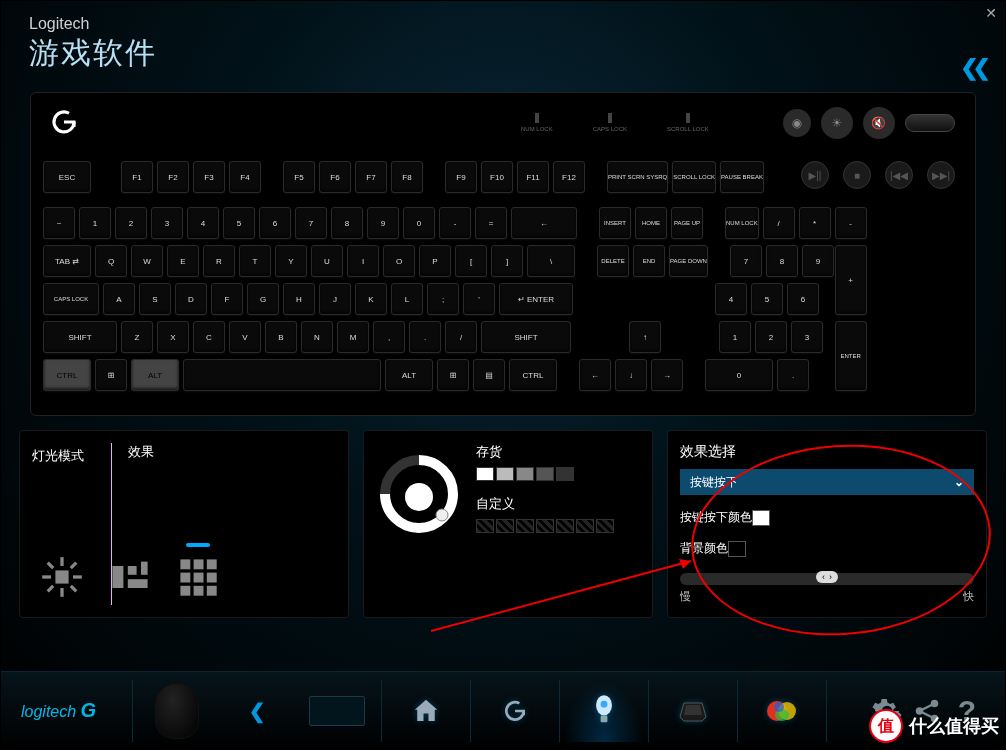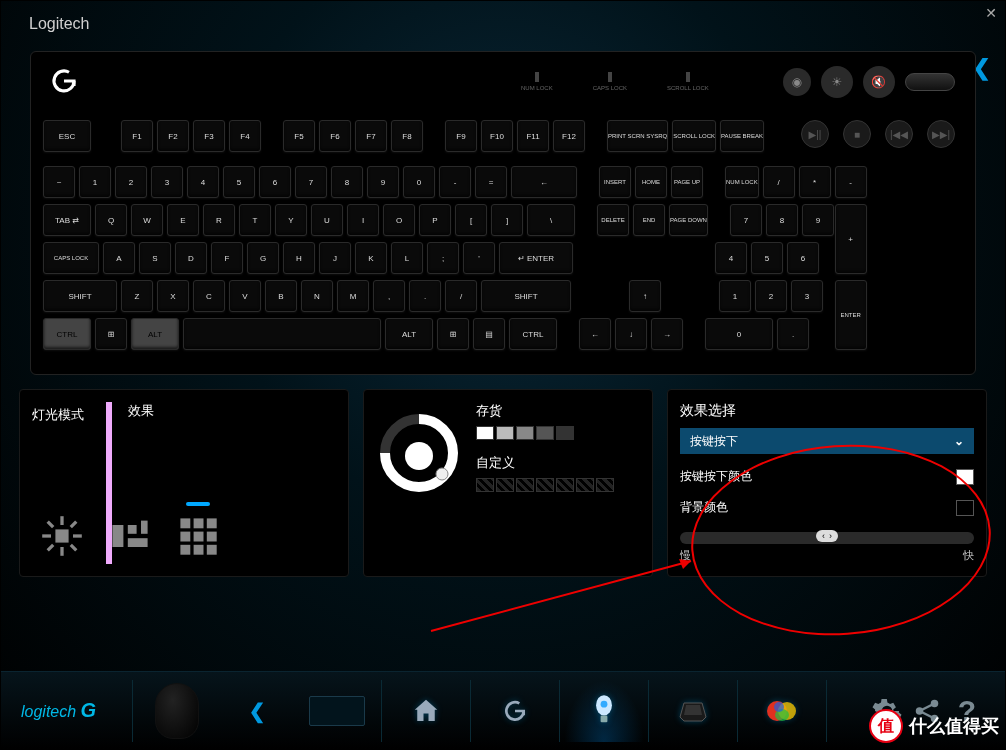--- a/index.html
+++ b/index.html
@@ -28,40 +28,40 @@
 .key{background:#0a0a0a;border:1px solid #2a2a2a;border-radius:3px;color:#ddd;font-size:8px;display:flex;align-items:center;justify-content:center;height:32px;min-width:32px;box-shadow:inset 0 -2px 3px rgba(0,0,0,.6),0 1px 2px rgba(255,255,255,.05)}
 .key.w15{min-width:48px}.key.w175{min-width:56px}.key.w2{min-width:66px}.key.w225{min-width:74px}.key.w275{min-width:90px}.key.w6{min-width:198px}
 .gap-s{width:14px}.gap-m{width:22px}
 .key.lit{background:#444;color:#000}
 
 .panels{display:flex;gap:14px;margin:14px 18px 0;height:188px}
 .panel{background:#000;border:1px solid #1a1a1a;border-radius:4px;padding:12px;position:relative}
 .panel.p1{width:330px;display:flex;gap:16px}
 .panel.p2{width:290px;display:flex;gap:14px}
 .panel.p3{flex:1}
-.p1-left{width:80px;border-right:6px solid #f0abfc;padding-right:10px;font-size:13px;display:flex;align-items:start;padding-top:4px}
+.p1-left{width:80px;border-right:1px solid #f0abfc;padding-right:10px;font-size:13px;display:flex;align-items:start;padding-top:4px}
 .p1-right{flex:1}
 .p1-right .lbl{font-size:13px;margin-bottom:4px}
 .p1-right .sub{font-size:12px;color:#ccc}
 .mode-icons{position:absolute;bottom:16px;left:18px;display:flex;gap:20px;align-items:end}
 .mode-ic{width:48px;height:48px;display:flex;align-items:center;justify-content:center;position:relative}
 .mode-ic svg{width:44px;height:44px}
 .mode-ic.sel::before{content:"";position:absolute;top:-10px;left:50%;transform:translateX(-50%);width:24px;height:4px;background:#00a8ff;border-radius:2px}
 
 .ring{width:86px;height:86px;position:relative;margin-top:8px}
 .p2-right{flex:1}
 .p2-right .lbl{font-size:13px;margin-bottom:6px}
 .swatches{display:flex;gap:2px;margin-bottom:14px}
 .sw{width:18px;height:14px;border:1px solid #333}
 .sw.hatch{background:repeating-linear-gradient(45deg,#222 0 3px,#000 3px 6px)}
 
 .p3 .hdr{font-size:14px;margin-bottom:8px}
 .dropdown{background:#0c4a6e;height:26px;display:flex;align-items:center;justify-content:space-between;padding:0 10px;font-size:12px;cursor:pointer}
 .dropdown .chv{font-weight:bold}
-.opt-row{display:flex;justify-content:space-between;align-items:center;margin-top:14px;font-size:12px}
+.opt-row{display:flex;justify-content:flex-start;align-items:center;margin-top:14px;font-size:12px}
 .color-box{width:18px;height:16px;border:1px solid #555}
 .slider-wrap{margin-top:16px}
 .slider-track{height:12px;background:#2a2a2a;border-radius:6px;position:relative}
 .slider-thumb{position:absolute;left:50%;top:-2px;transform:translateX(-50%);background:#ddd;border-radius:8px;padding:1px 6px;font-size:9px;color:#000;display:flex;gap:4px}
 .slider-labels{display:flex;justify-content:space-between;font-size:11px;margin-top:4px;color:#ccc}
 
 .red-ellipse{position:absolute;border:2px solid #e00;border-radius:50%;width:300px;height:190px;top:444px;left:690px;pointer-events:none;transform:rotate(-4deg)}
 .red-arrow{position:absolute;top:540px;left:420px;pointer-events:none}
 
 .bottombar{position:absolute;bottom:0;left:0;right:0;height:78px;background:linear-gradient(#06141b,#000);border-top:1px solid #0a2430;display:flex;align-items:center;padding:0 20px}
@@ -80,20 +80,21 @@
 .watermark{position:absolute;bottom:6px;right:6px;display:flex;align-items:center;gap:6px;color:#fff;font-size:18px;font-weight:bold}
 .wm-circ{width:34px;height:34px;border-radius:50%;background:#fff;color:#e60012;display:flex;align-items:center;justify-content:center;font-size:16px;border:2px solid #e60012}
 </style>
 </head>
 <body>
 
 <div class="close-x">✕</div>
 
 <div class="header">
   <div class="brand">Logitech</div>
+  <div class="title">游戏软件</div>
 </div>
 <div class="chev-left">❮❮</div>
 
 <div class="keyboard-wrap">
   <div class="kb-logo">
     <svg viewBox="0 0 24 24" fill="none" stroke="#fff" stroke-width="2.5">
         <path d="M20 12a8 8 0 1 1-4-7"></path>
         <path d="M12 12h8v4"></path>
       </svg>
   </div>

